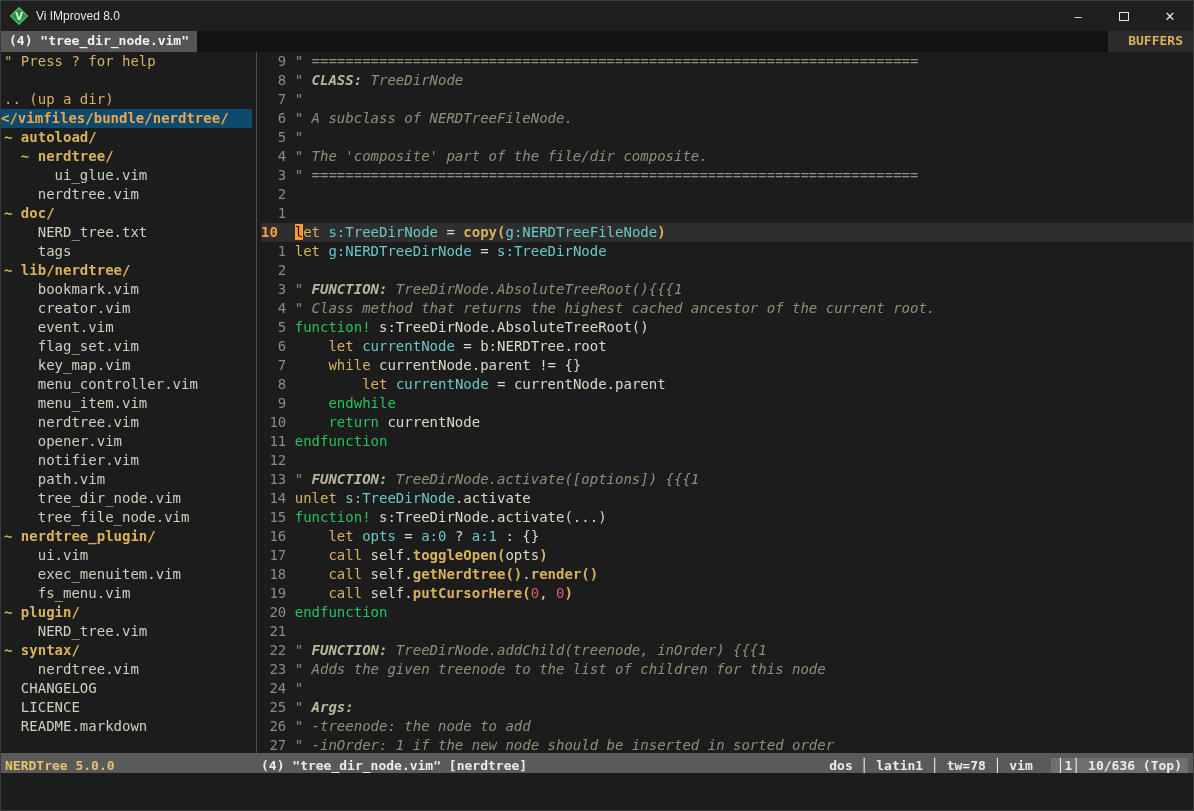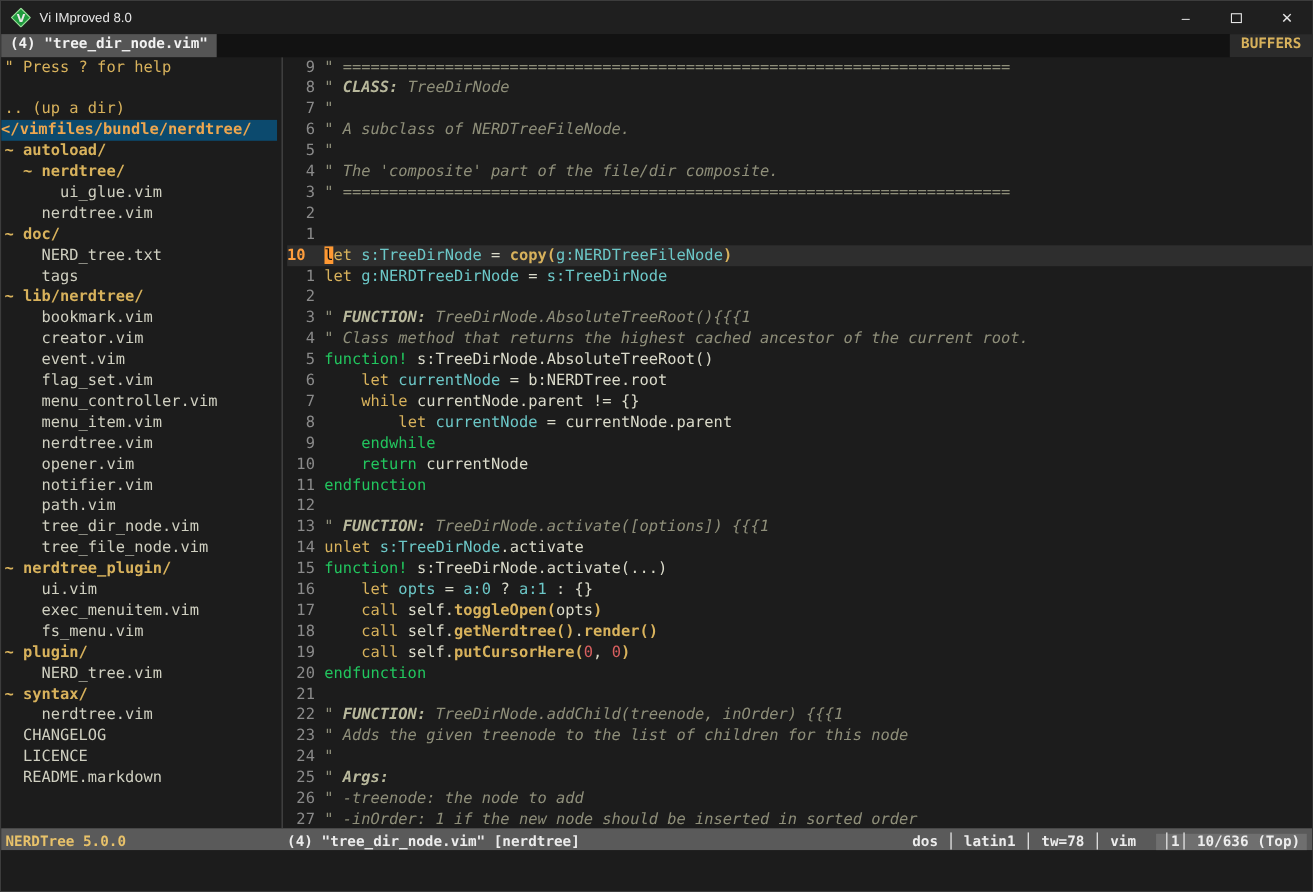--- a/index.html
+++ b/index.html
@@ -16,21 +16,21 @@
   }
   .titlebar .appicon { margin:0 8px 0 9px; width:18px; height:18px; }
   .controls { margin-left:auto; display:flex; height:100%; }
   .ctrl { width:46px; display:flex; align-items:center; justify-content:center;
           font-size:13px; color:#e6e6e6; }
   .maxbox { width:10px; height:9px; border:1px solid #e6e6e6; display:inline-block; }
   
   .tabline { flex:0 0 21px; background:#121212; display:flex; align-items:stretch;
              font-size:13px; font-weight:bold; white-space:pre; }
   .tab { background:#555555; color:#f2f2f2; padding:2px 8px 0 8px; }
-  .buffers { margin-left:auto; background:#2b2b2b; color:#d8b25c; padding:2px 10px 0 10px; }
+  .buffers { margin-left:auto; background:#2b2b2b; color:#d8b25c; padding:2px 10px 0 20px; }
   
   .main { flex:1 1 auto; display:flex; overflow:hidden; }
   .nerdtree { width:251px; flex:0 0 251px; padding-left:3px; overflow:hidden; }
   .vsplit { width:9px; flex:0 0 9px; position:relative; }
   .vsplit::before { content:""; position:absolute; left:4px; top:0; bottom:0;
                     width:1px; background:#4e4e4e; }
   .editor { flex:1 1 auto; overflow:hidden; }
   .row { height:19px; line-height:19px; white-space:pre; font-size:14px; }
   
   .nt-help { color:#d8b25c; }
@@ -104,20 +104,21 @@
         <div class="row nt-file">      ui_glue.vim</div>
         <div class="row nt-file">    nerdtree.vim</div>
         <div class="row nt-dir">~ doc/</div>
         <div class="row nt-file">    NERD_tree.txt</div>
         <div class="row nt-file">    tags</div>
         <div class="row nt-dir">~ lib/nerdtree/</div>
         <div class="row nt-file">    bookmark.vim</div>
         <div class="row nt-file">    creator.vim</div>
         <div class="row nt-file">    event.vim</div>
         <div class="row nt-file">    flag_set.vim</div>
+        <div class="row nt-file">    key_map.vim</div>
         <div class="row nt-file">    menu_controller.vim</div>
         <div class="row nt-file">    menu_item.vim</div>
         <div class="row nt-file">    nerdtree.vim</div>
         <div class="row nt-file">    opener.vim</div>
         <div class="row nt-file">    notifier.vim</div>
         <div class="row nt-file">    path.vim</div>
         <div class="row nt-file">    tree_dir_node.vim</div>
         <div class="row nt-file">    tree_file_node.vim</div>
         <div class="row nt-dir">~ nerdtree_plugin/</div>
         <div class="row nt-file">    ui.vim</div>

